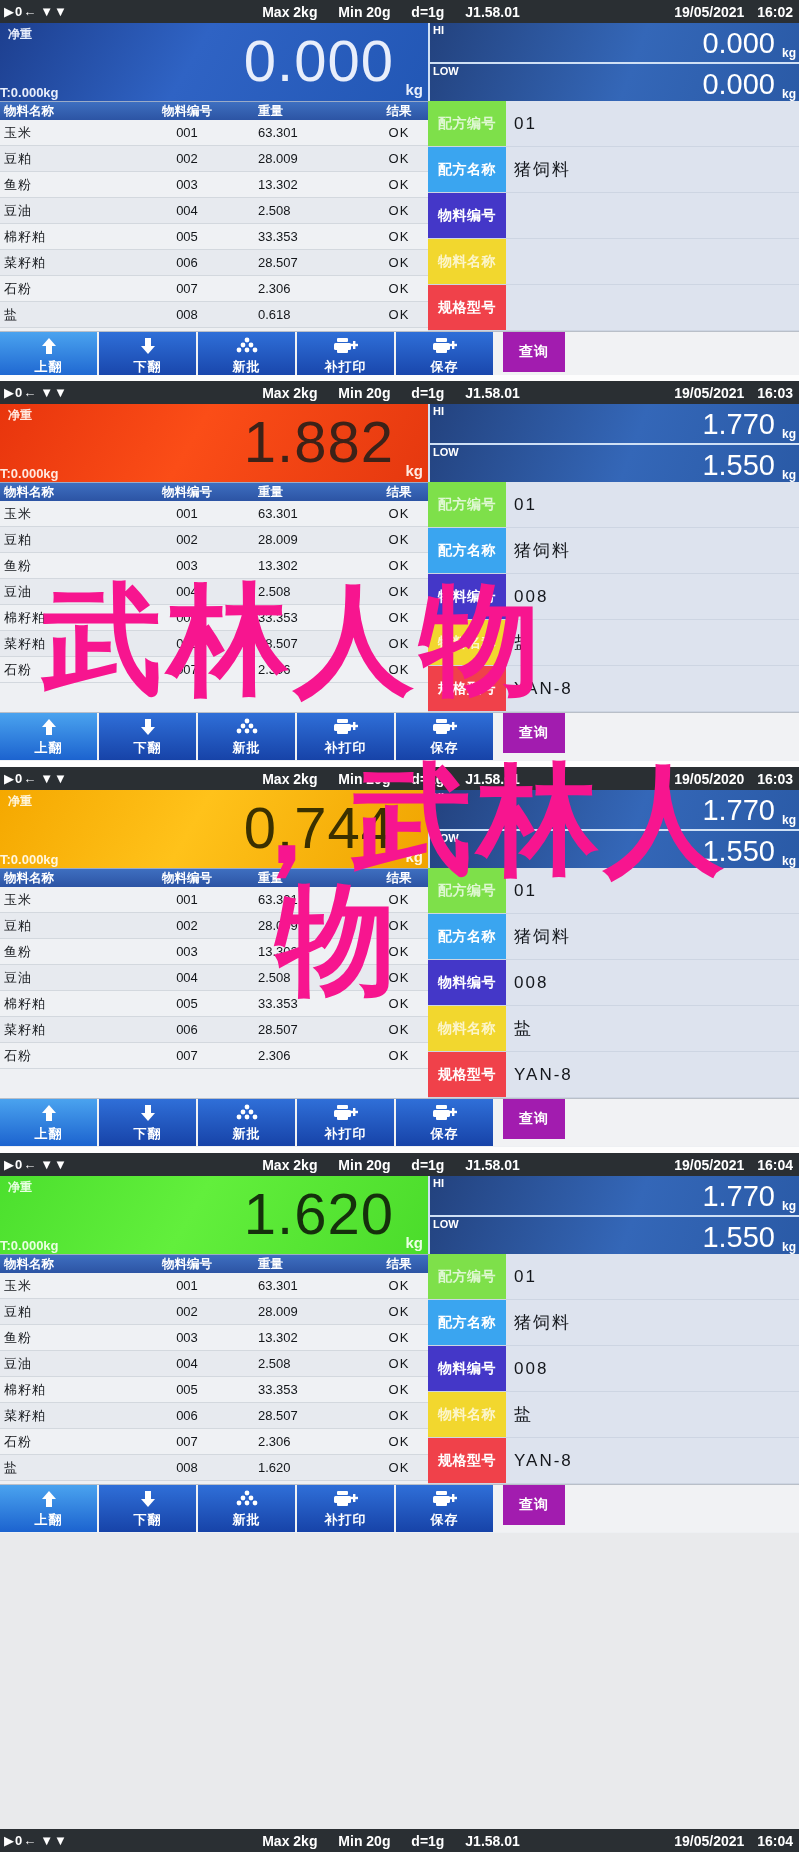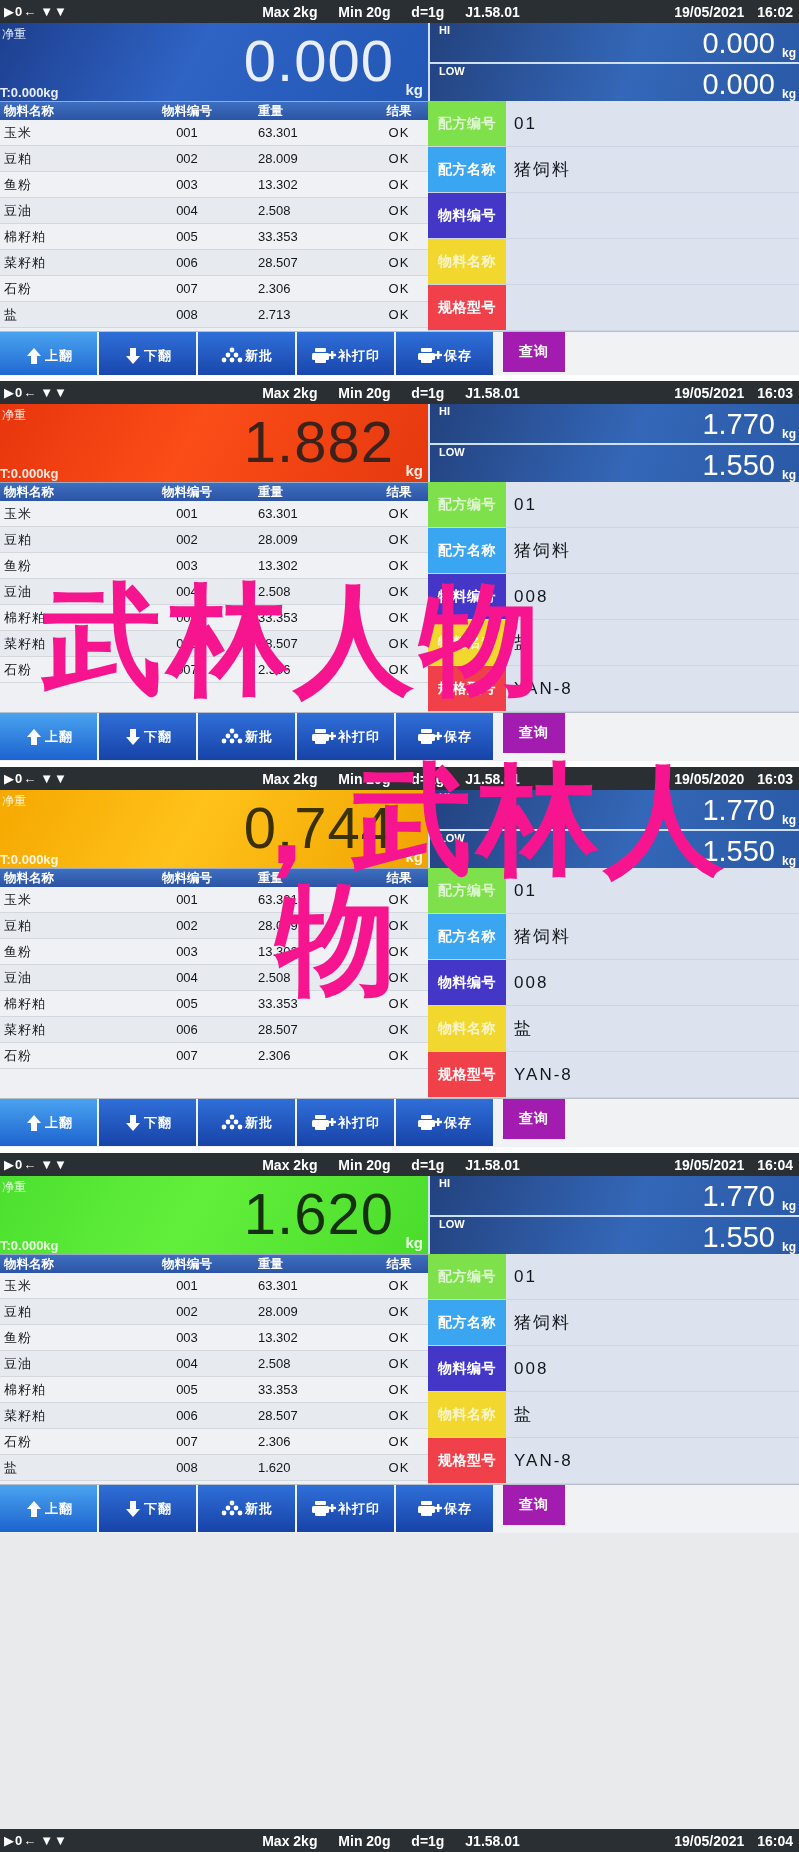--- a/index.html
+++ b/index.html
@@ -22,38 +22,38 @@
   .sb-right{position:absolute;right:6px;white-space:nowrap;}
   .sb-right span{margin-left:9px;margin-top:48px;}
 
   
   .wzone{position:relative;height:78px;display:flex;}
   .wmain{position:relative;flex:0 0 428px;overflow:hidden;}
   .wmain.blue  {background:linear-gradient(120deg,#1d3f8f 0%,#2f63c4 45%,#2257b5 100%);}
   .wmain.red   {background:linear-gradient(120deg,#e8350d 0%,#fb4d17 45%,#e5380f 100%);}
   .wmain.orange{background:linear-gradient(120deg,#f5a800 0%,#ffc21a 45%,#f0a400 100%);}
   .wmain.green {background:linear-gradient(120deg,#4ce02e 0%,#62ef3c 45%,#4bdc2b 100%);}
-  .net-label{position:absolute;left:2px;top:3px;font-size:12px;font-weight:normal;text-align:right;}
+  .net-label{position:absolute;left:8px;top:3px;font-size:12px;font-weight:bold;text-align:right;}
   .tare-label{position:absolute;left:0px;bottom:1px;font-size:13px;font-weight:bold;}
   .wval{position:absolute;right:34px;top:50%;transform:translateY(-52%);
         font-size:58px;font-weight:400;letter-spacing:1px;line-height:1;}
   .wunit{position:absolute;right:5px;bottom:3px;font-size:15px;font-weight:bold;}
   .blue  .net-label,.blue  .tare-label,.blue  .wval,.blue  .wunit{color:#e8eefb;}
   .red   .net-label,.red   .tare-label,.red   .wunit{color:#ffe9e0;}
   .red   .wval{color:#3c2218;}
   .orange .net-label,.orange .tare-label,.orange .wunit{color:#fff6dd;}
   .orange .wval{color:#3a3000;}
   .green .net-label,.green .tare-label,.green .wunit{color:#e9ffe2;}
   .green .wval{color:#15300c;}
 
   .wlim{flex:1;position:relative;background:linear-gradient(110deg,#23427e 0%,#3467b8 55%,#2a5aa6 100%);
         border-left:2px solid #cfe0f5;}
   .limrow{position:relative;height:39px;}
   .limrow.hi{border-bottom:2px solid #cfe0f5;}
-  .limtag{position:absolute;left:9px;top:1px;font-size:11px;font-weight:bold;color:#fff;text-align:right;}
+  .limtag{position:absolute;left:3px;top:1px;font-size:11px;font-weight:bold;color:#fff;text-align:right;}
   .limval{position:absolute;right:24px;top:50%;transform:translateY(-48%);
           font-size:29px;color:#fff;line-height:1;}
   .limunit{position:absolute;right:3px;bottom:2px;font-size:12px;font-weight:bold;color:#fff;}
 
   
   .body{position:relative;display:flex;}
   .tablewrap{flex:0 0 428px;background:#eef0f3;}
   .thead{display:flex;height:18px;align-items:center;background:linear-gradient(180deg,#3e6fc0,#2c54a4);
          color:#fff;font-size:12.5px;font-weight:bold;border-top:1px solid #9aabc8;}
   .thead div,.trow div{overflow:hidden;white-space:nowrap;}
@@ -71,21 +71,21 @@
   
   .side{flex:1;background:#dde3ee;position:relative;}
   .frow{display:flex;height:45px;align-items:stretch;border-bottom:1px solid #cdd5e2;}
   .ftag{flex:0 0 78px;display:flex;align-items:center;justify-content:center;
         font-size:14px;font-weight:bold;color:#fff;letter-spacing:0.5px;}
   .fval{flex:1;display:flex;align-items:center;padding-left:8px;font-size:17px;color:#14171c;letter-spacing:2px;}
 
   
   .toolbar{display:flex;height:47px;background:#f1f2f4;border-top:1px solid #b9bfc8;}
   .tbtn{flex:0 0 97px;background:linear-gradient(180deg,#2f6fd8,#1743a8);
-        border-right:2px solid #f1f2f4;color:#fff;display:flex;flex-direction:row;
+        border-right:2px solid #f1f2f4;color:#fff;display:flex;flex-direction:column;
         align-items:center;justify-content:center;gap:1px;}
   .tbtn .glyph{height:22px;display:flex;align-items:center;justify-content:center;}
   .tbtn .lbl{font-size:13px;font-weight:bold;letter-spacing:1px;}
   .tbtn.first{background:linear-gradient(180deg,#4aa3ef,#1c63cf);}
   .qbtn{flex:0 0 62px;margin-left:8px;background:#a21caf;color:#fff;display:flex;
         align-items:center;justify-content:center;font-size:14px;font-weight:bold;
         height:40px;align-self:flex-start;letter-spacing:1px;}
   .tb-rest{flex:1;background:#f1f2f4;}
 
   
@@ -190,21 +190,21 @@
             </div>
             <div class="trow">
               <div class="c1">石粉</div>
               <div class="c2">007</div>
               <div class="c3">2.306</div>
               <div class="c4">OK</div>
             </div>
             <div class="trow">
               <div class="c1">盐</div>
               <div class="c2">008</div>
-              <div class="c3">2.713</div>
+              <div class="c3">0.618</div>
               <div class="c4">OK</div>
             </div>
           </div>
       </div>
 
       <div class="side">
         <div class="frow">
           <div class="ftag" style="background: rgb(126, 224, 74); color: rgba(255, 255, 255, 0.75);">配方编号</div>
           <div class="fval">01</div>
         </div>

